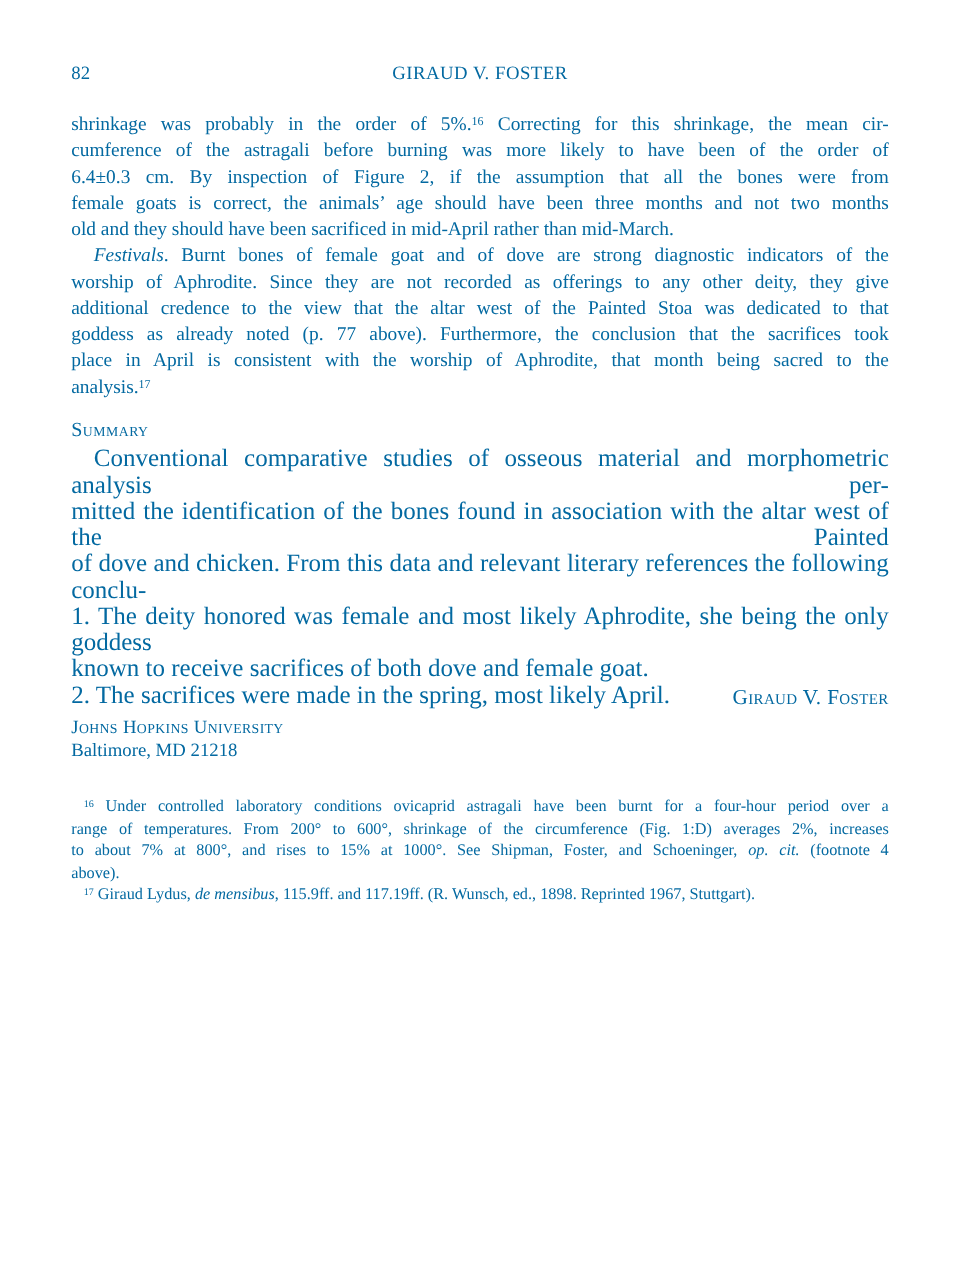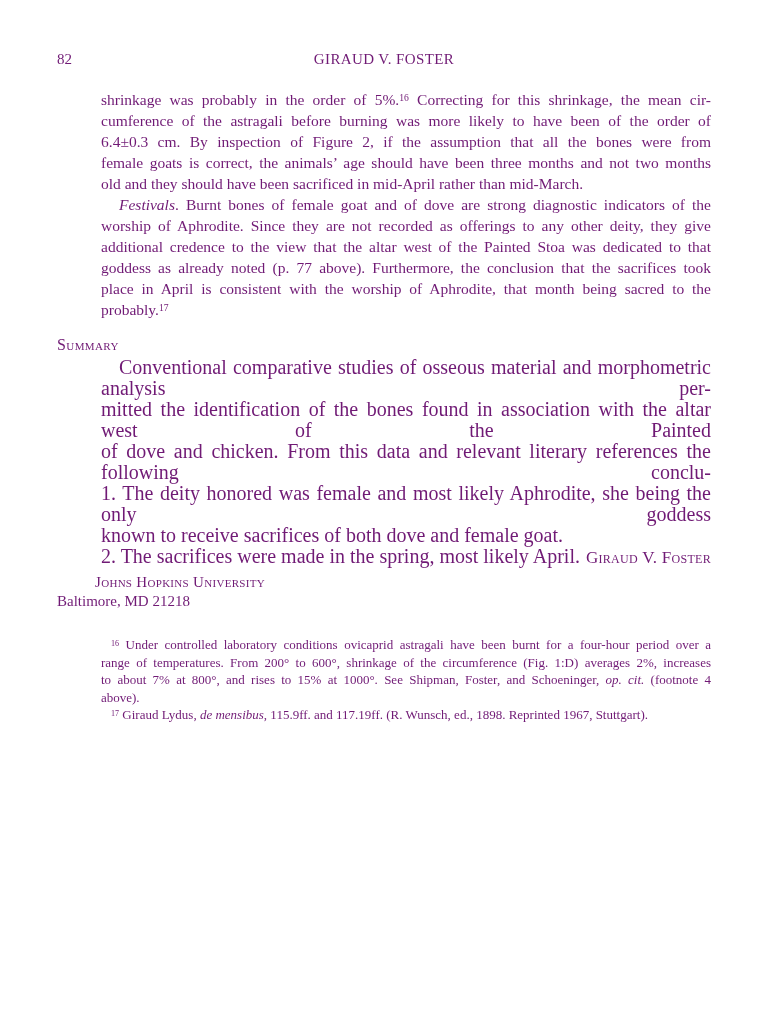--- a/index.html
+++ b/index.html
@@ -1,46 +1,46 @@
 <!DOCTYPE html>
 <html><head>
 <meta charset="utf-8">
 <style>
   html,body{margin:0;padding:0;background:#ffffff;}
   .page{
     position:relative;
     width:766px;height:832px;
     background:#ffffff;
-    color:#701a75;
+    color:#0369a1;
     font-family:"Liberation Serif", serif;
     overflow:hidden;
   }
   .col{position:absolute;left:57px;width:654px;}
 
   
   .hdr{top:51px;height:20px;font-size:15px;}
   .pageno{position:absolute;left:0;top:0;}
   .runtitle{text-align:center;letter-spacing:0.4px;}
 
   
   .bodytext{top:89px;font-size:15.5px;line-height:21px;}
-  .tline{text-align:left;margin-left:44px;}
+  .tline{text-align:left;}
   .tline.just{text-align:justify;text-align-last:justify;}
   .tline.ind{text-indent:18px;}
   .tline .italic{font-style:italic;}
   .tline sup{font-size:0.62em;line-height:0;vertical-align:0.38em;}
 
   
   .sumhead{top:336px;font-size:16px;font-variant:small-caps;letter-spacing:0.4px;}
   .sumbody{top:357px;font-size:20px;line-height:21px;}
 
   
   .sig{top:548px;text-align:right;font-size:17px;font-variant:small-caps;letter-spacing:0.3px;}
   .affil{top:573px;font-size:15px;line-height:19px;}
-  .affil .inst{font-variant:small-caps;letter-spacing:0.3px;margin-left:38px;}
+  .affil .inst{font-variant:small-caps;letter-spacing:0.3px;}
 
   
   .fnotes{top:636px;font-size:13px;line-height:17.5px;}
   .fnotes .tline.ind{text-indent:10px;}
 </style>
 </head>
 <body>
 
 <div class="page">
 
@@ -53,21 +53,21 @@
       <div class="tline just"><span>shrinkage was probably in the order of 5%.</span><sup>16</sup><span> Correcting for this shrinkage, the mean cir-</span></div>
       <div class="tline just"><span>cumference of the astragali before burning was more likely to have been of the order of</span></div>
       <div class="tline just"><span>6.4±0.3 cm. By inspection of Figure 2, if the assumption that all the bones were from</span></div>
       <div class="tline just"><span>female goats is correct, the animals’ age should have been three months and not two months</span></div>
       <div class="tline"><span>old and they should have been sacrificed in mid-April rather than mid-March.</span></div>
       <div class="tline just ind"><span class="italic">Festivals</span><span>. Burnt bones of female goat and of dove are strong diagnostic indicators of the</span></div>
       <div class="tline just"><span>worship of Aphrodite. Since they are not recorded as offerings to any other deity, they give</span></div>
       <div class="tline just"><span>additional credence to the view that the altar west of the Painted Stoa was dedicated to that</span></div>
       <div class="tline just"><span>goddess as already noted (p. 77 above). Furthermore, the conclusion that the sacrifices took</span></div>
       <div class="tline just"><span>place in April is consistent with the worship of Aphrodite, that month being sacred to the</span></div>
-      <div class="tline"><span>probably.</span><sup>17</sup></div>
+      <div class="tline"><span>analysis.</span><sup>17</sup></div>
     </div>
 
   <div class="col sumhead">Summary</div>
 
   <div class="col sumbody">
       <div class="tline just ind"><span>Conventional comparative studies of osseous material and morphometric analysis per-</span></div>
       <div class="tline just"><span>mitted the identification of the bones found in association with the altar west of the Painted</span></div>
       <div class="tline just"><span>of dove and chicken. From this data and relevant literary references the following conclu-</span></div>
       <div class="tline just"><span>1. The deity honored was female and most likely Aphrodite, she being the only goddess</span></div>
       <div class="tline"><span>known to receive sacrifices of both dove and female goat.</span></div>

